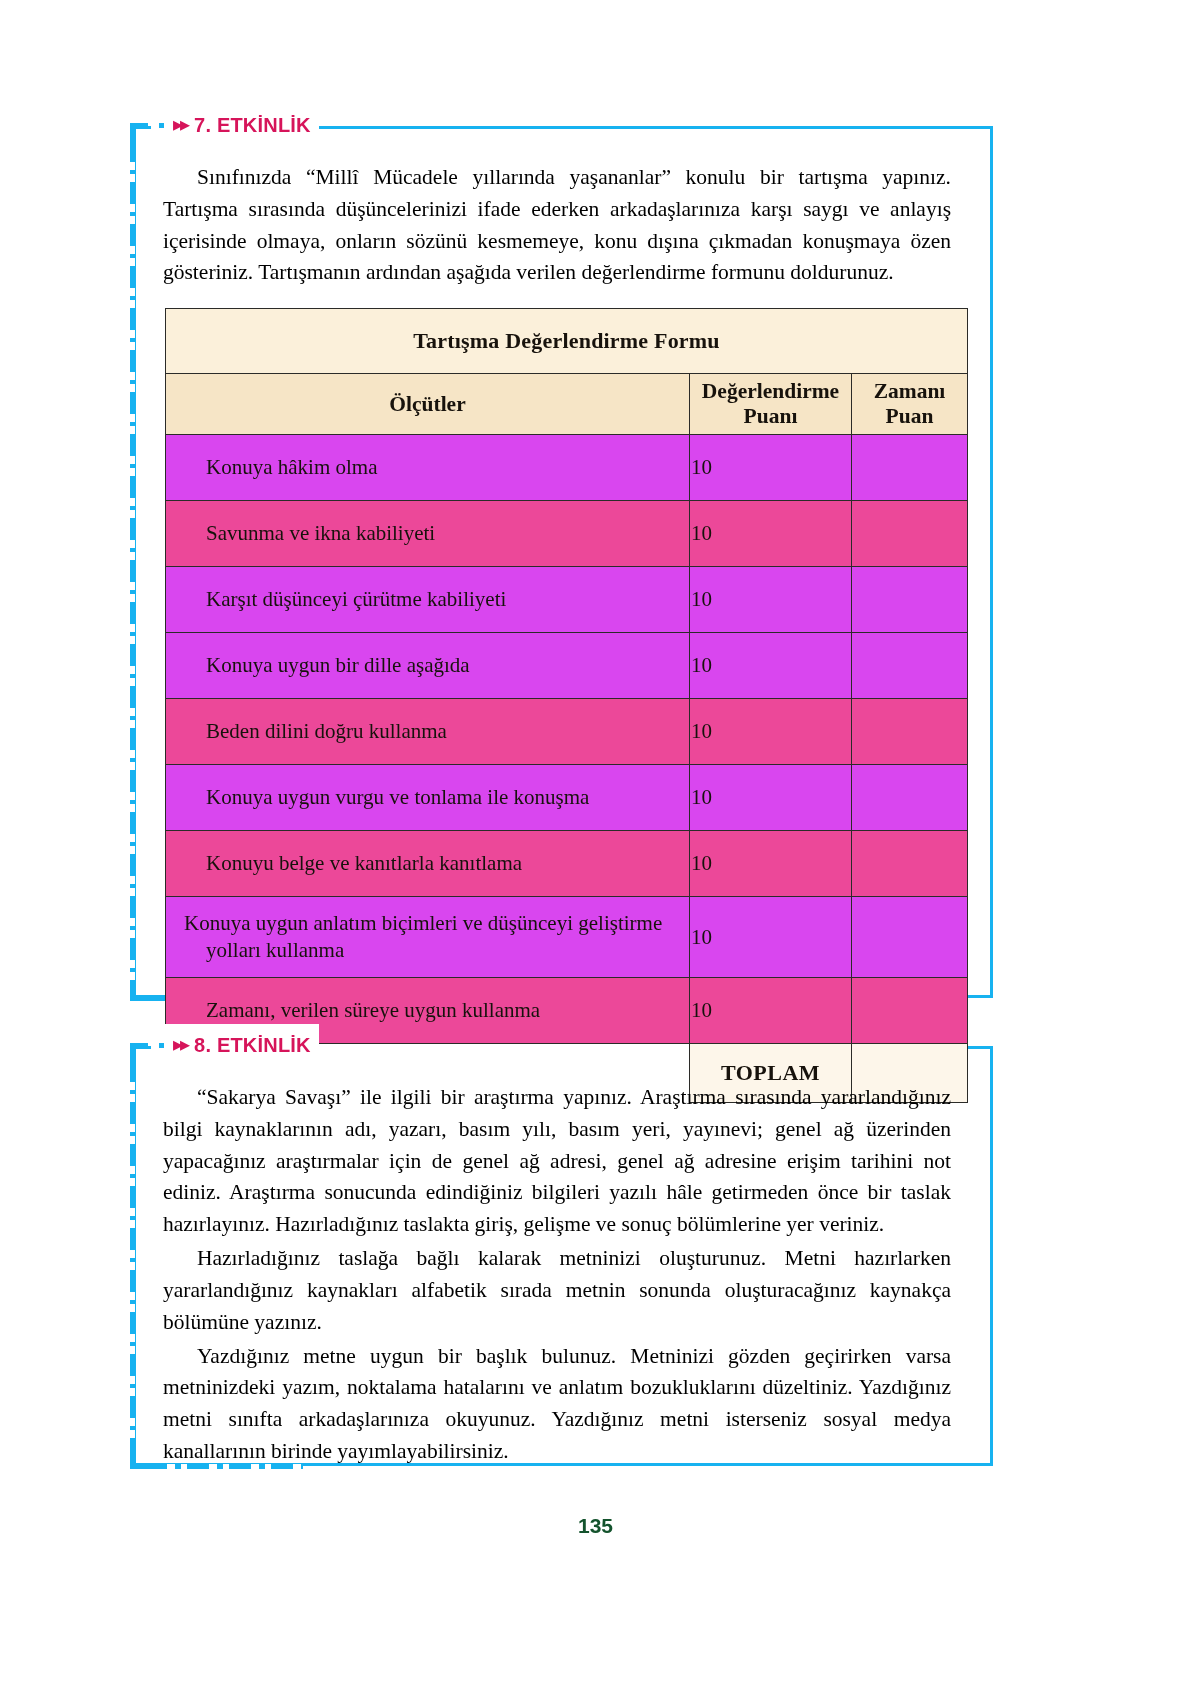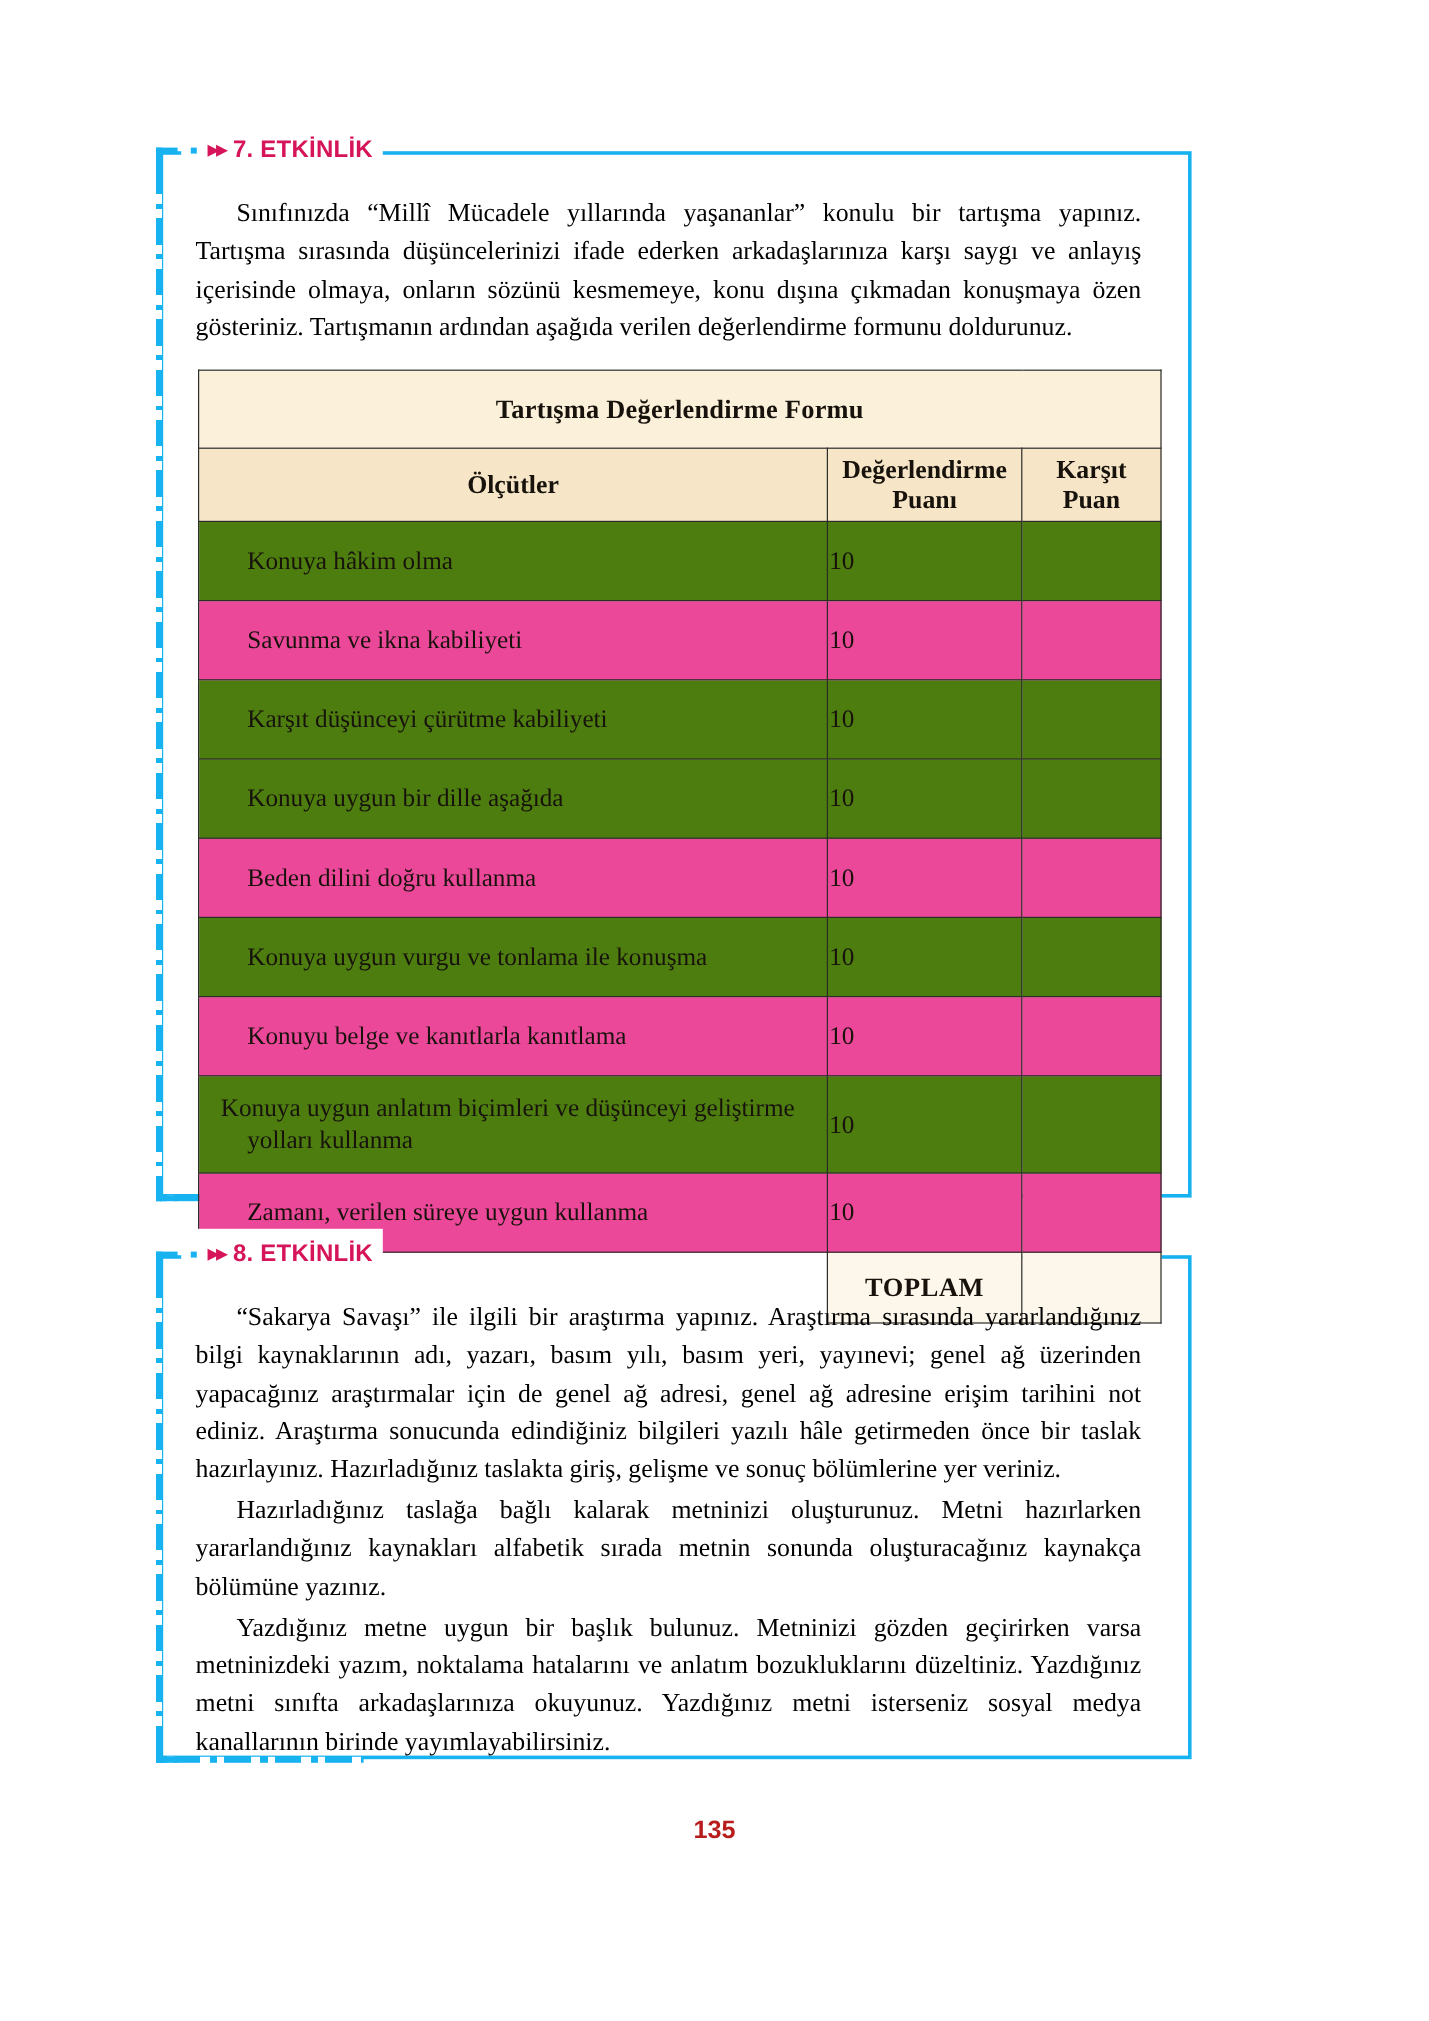--- a/index.html
+++ b/index.html
@@ -185,21 +185,21 @@
   }
   .crit-cell.wrap2 {
     padding: 6px 8px 6px 40px;
     text-indent: -22px;
   }
   .score-cell {
     text-align: left;
   }
   .got-cell { }
 
-  tr.r-odd  td { background: #4d7c0f; }
+  tr.r-odd  td { background: #d946ef; }
   tr.r-even td { background: #ec4899; }
 
   tr.r-body td { height: 51px; }
   tr.r-tall td { height: 68px; }
 
   .total-blank {
     background: #ffffff !important;
     border-left: none !important;
     border-bottom: none !important;
     border-right: 1.6px solid #2b2b28 !important;
@@ -217,21 +217,21 @@
   
   .page-number {
     position: absolute;
     left: 0;
     right: 0;
     top: 1514px;
     text-align: center;
     font-family: "Liberation Sans", sans-serif;
     font-weight: bold;
     font-size: 21px;
-    color: #b91c1c;
+    color: #14532d;
   }
 </style>
 </head>
 <body>
 
 <div class="page">
 
   <section class="activity" id="activity-7" style="left:133px; top:126px; width:860px; height:872px;">
 
     <div class="activity-frame"></div>
@@ -260,21 +260,21 @@
             <tr>
               <td class="tbl-title" colspan="3">Tartışma Değerlendirme Formu</td>
             </tr>
             <tr>
               <td class="tbl-head">Ölçütler</td>
               <td class="tbl-head">
                 <span>Değerlendirme</span><br>
                 <span>Puanı</span>
               </td>
               <td class="tbl-head">
-                <span>Karşıt</span><br>
+                <span>Zamanı</span><br>
                 <span>Puan</span>
               </td>
             </tr>
 
             <tr class="r-body r-odd">
               <td class="crit-cell">Konuya hâkim olma</td>
               <td class="score-cell">10</td>
               <td class="got-cell"></td>
             </tr>
             <tr class="r-body r-even">

